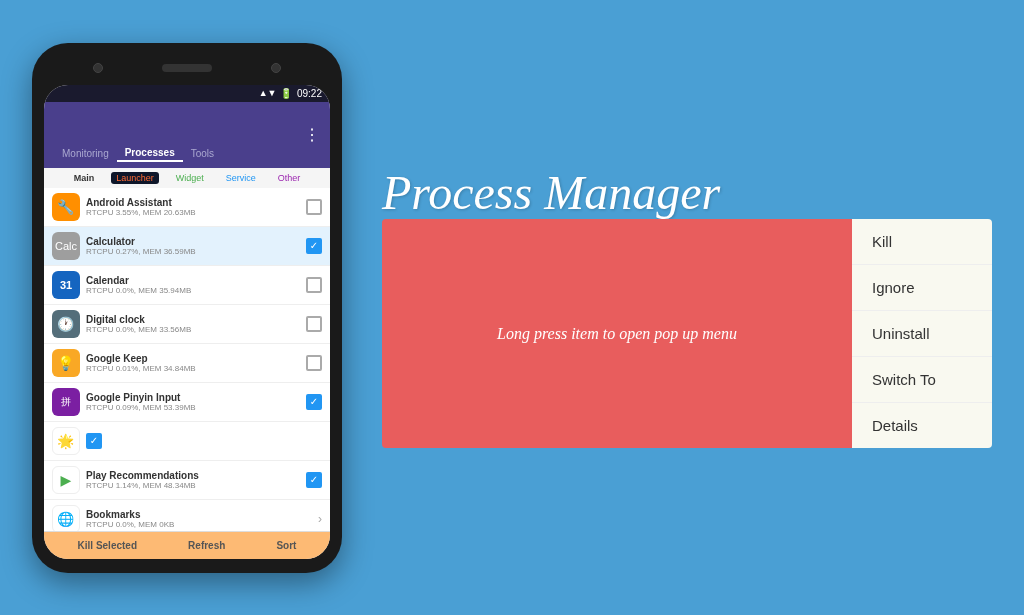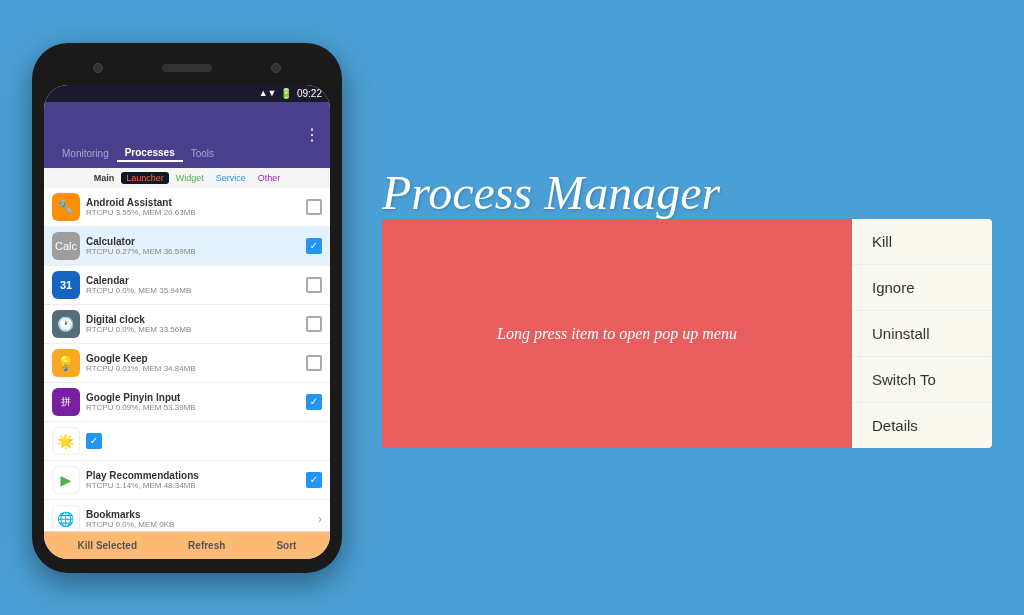--- a/index.html
+++ b/index.html
@@ -111,21 +111,21 @@
       margin-left: auto;
       font-size: 16px;
     }
 
     
     .tab-bar {
       background: #f5f5f5;
       display: flex;
       font-size: 9px;
       padding: 4px 2px;
-      gap: 2px;
+      gap: 12px;
       flex-shrink: 0;
       align-items: flex-end;
       justify-content: center;
     }
 
     .tab-item {
       padding: 1px 5px;
       border-radius: 2px;
       color: #555;
     }

